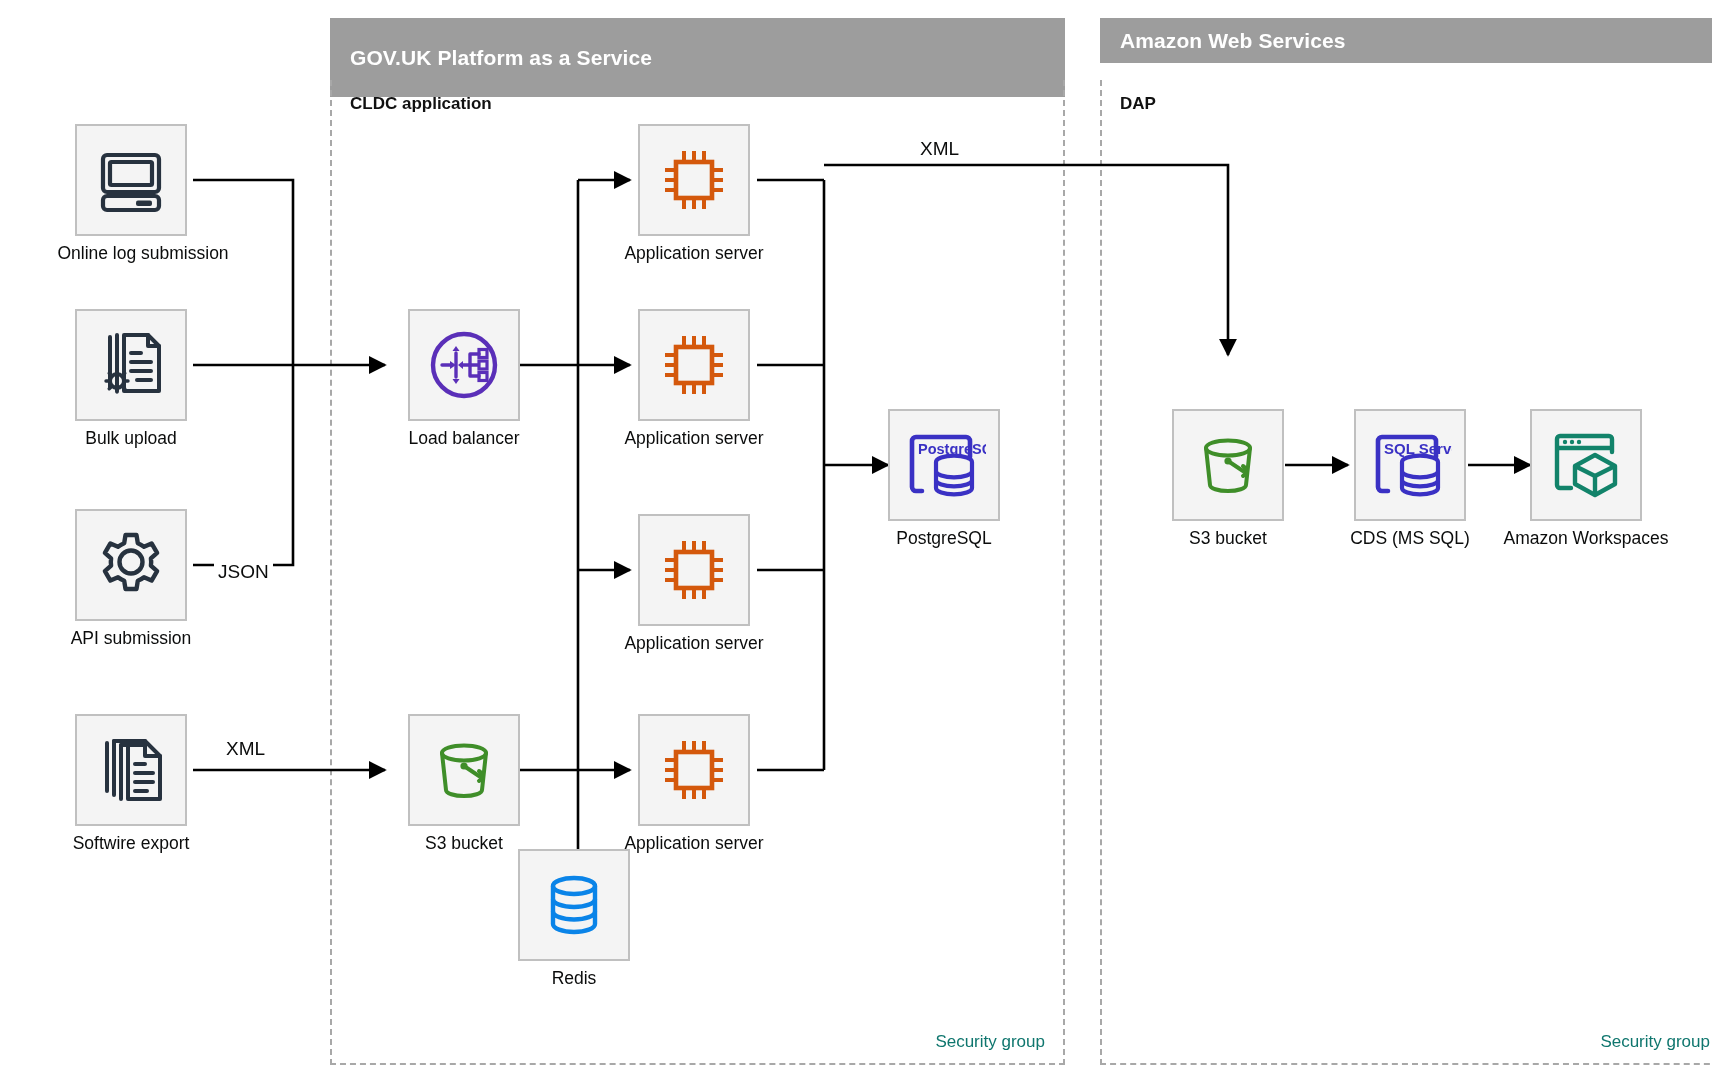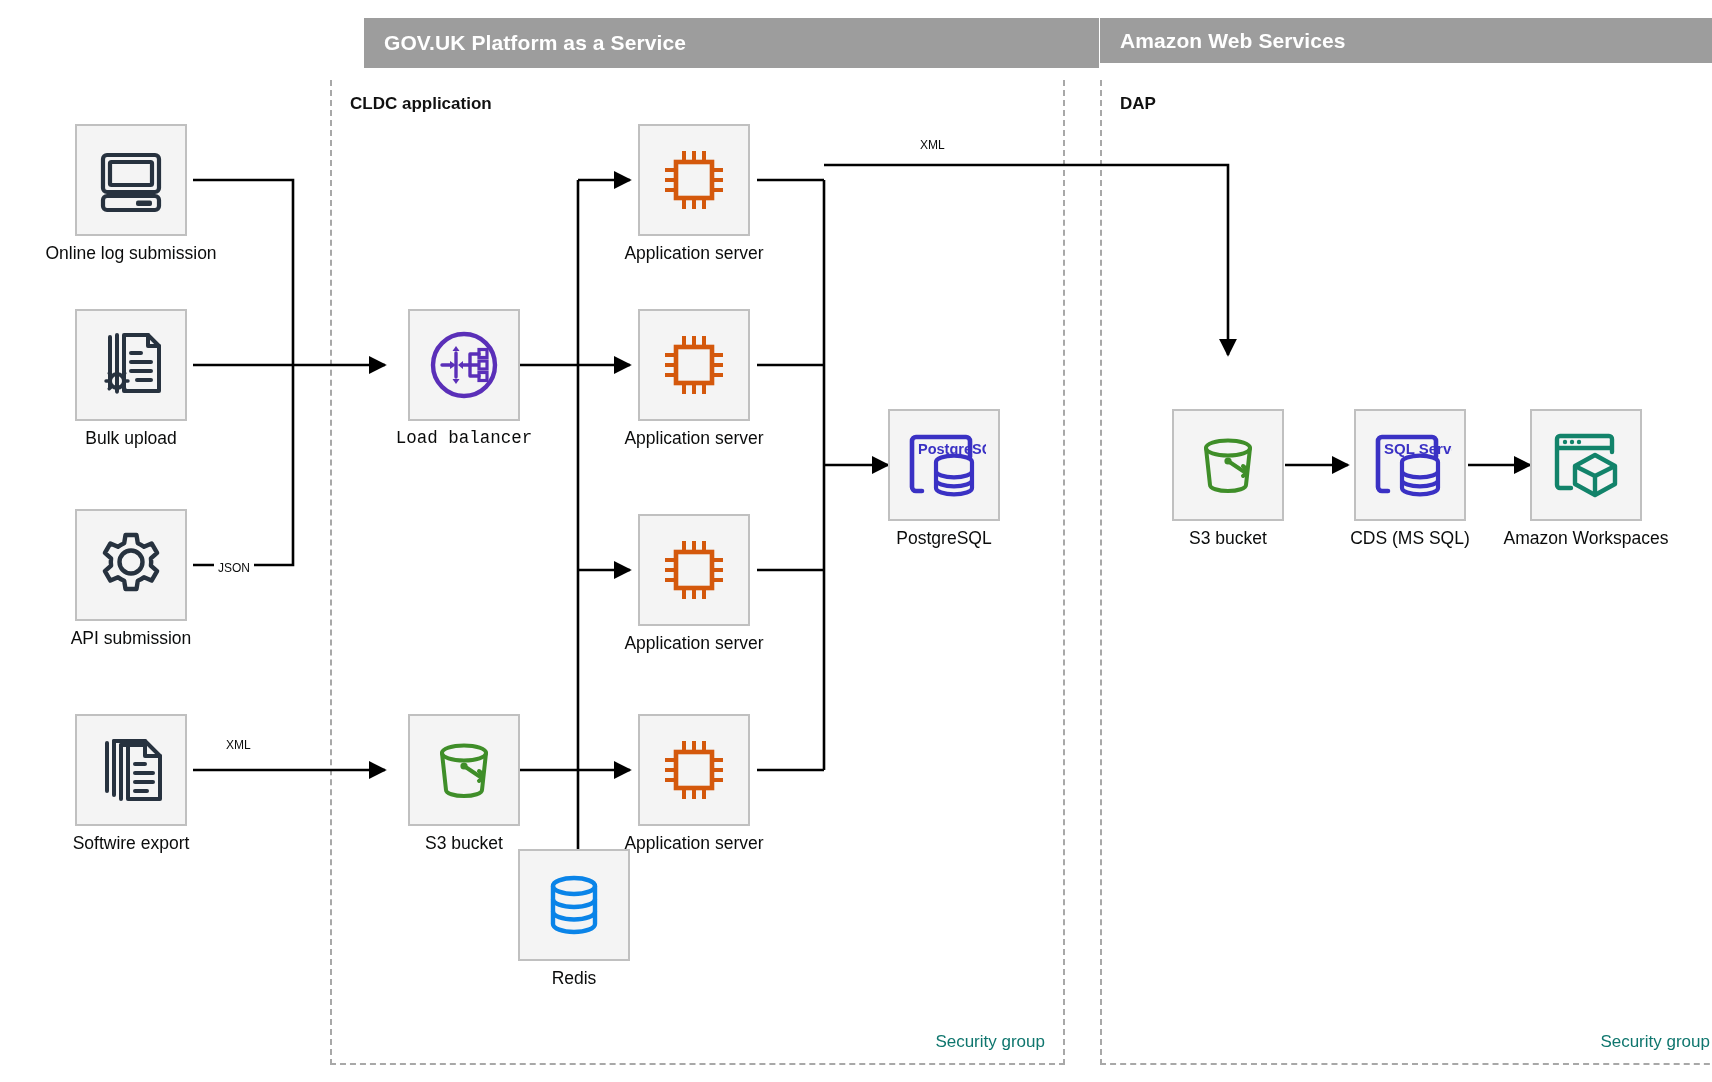--- a/index.html
+++ b/index.html
@@ -64,39 +64,39 @@
     font-size: 17.5px;
     color: #0b0c0c;
     text-align: center;
     white-space: nowrap;
     transform: translateX(-50%);
   }
 
   
   .edge-label {
     position: absolute;
-    font-size: 12px;
+    font-size: 19px;
     color: #0b0c0c;
     white-space: nowrap;
     background: #ffffff;
     padding: 0 4px;
   }
   svg.wires {
     position: absolute;
     left: 0; top: 0;
     width: 1712px; height: 1082px;
     pointer-events: none;
   }
 </style>
 </head>
 <body>
 
 <div id="canvas">
 
-  <div class="group-header" style="left:330px; top:18px; width:735px; height:50px;margin-left:34px;">
+  <div class="group-header" style="left:330px; top:18px; width:735px; height:79px;">
     <span>GOV.UK Platform as a Service</span>
   </div>
   <div class="dashed-box" style="left:330px; top:80px; width:735px; height:985px;"></div>
   <div class="group-sublabel" style="left:350px; top:94px;">CLDC application</div>
   <div class="sec-group-label" style="left:865px; top:1032px; width:180px;">Security group</div>
 
   <div class="group-header" style="left:1100px; top:18px; width:612px; height:45px;">
     <span>Amazon Web Services</span>
   </div>
   <div class="dashed-box" style="left:1100px; top:80px; width:630px; height:985px;"></div>
@@ -145,21 +145,21 @@
   <div class="node" style="left:75px; top:124px;">
     <svg width="72" height="72" viewBox="0 0 72 72">
       <g fill="none" stroke="#27323f" stroke-width="4.2" stroke-linejoin="round">
         <rect x="8" y="11" width="56" height="37" rx="4"></rect>
         <rect x="15" y="18" width="42" height="23" rx="1.5"></rect>
         <rect x="8" y="52" width="56" height="14" rx="4"></rect>
       </g>
       <rect x="41" y="56.5" width="16" height="5.5" rx="2" fill="#27323f"></rect>
     </svg>
   </div>
-  <div class="node-label" style="left:131px; top:243px;">Online log submission</div>
+  <div class="node-label" style="left:143px; top:243px;">Online log submission</div>
 
   <div class="node" style="left:75px; top:309px;">
     <svg width="72" height="72" viewBox="0 0 72 72">
       <g fill="none" stroke="#27323f" stroke-width="4" stroke-linejoin="round" stroke-linecap="round">
         <path d="M15 8 L15 58"></path>
         <path d="M22 6 L22 62"></path>
         <path d="M29 6 L53 6 L64 17 L64 62 L29 62 Z"></path>
         <path d="M53 6 L53 17 L64 17"></path>
         <path d="M36 24 L46 24 M36 33 L56 33 M36 42 L56 42 M42 51 L56 51"></path>
         <circle cx="22" cy="52" r="7"></circle>
@@ -220,21 +220,21 @@
         <path d="M26.5 52 l3.5 5 3.5 -5 z"></path>
         <path d="M37 34 l-5 4 5 4 z"></path>
       </g>
       <g fill="none" stroke="#5a2fb8" stroke-width="3.2">
         <rect x="53" y="22.5" width="8" height="8"></rect>
         <rect x="53" y="34" width="8" height="8"></rect>
         <rect x="53" y="45.5" width="8" height="8"></rect>
       </g>
     </svg>
   </div>
-  <div class="node-label" style="left:464px; top:428px;font-family:Liberation Mono, monospace;">Load balancer</div>
+  <div class="node-label" style="left:464px; top:428px;">Load balancer</div>
 
   <div class="node" style="left:408px; top:714px;">
     <svg width="74" height="74" viewBox="0 0 74 74">
       <g fill="none" stroke="#3f8e29" stroke-width="4" stroke-linejoin="round" stroke-linecap="round">
         <ellipse cx="37" cy="20" rx="22" ry="7.5"></ellipse>
         <path d="M15 20 L19 57 A 18 6 0 0 0 55 57 L59 20"></path>
         <path d="M37 33 L52 43"></path>
         <path d="M52 38 A 6 6 0 0 1 52 48"></path>
       </g>
       <circle cx="37" cy="33" r="3.6" fill="#3f8e29"></circle>

